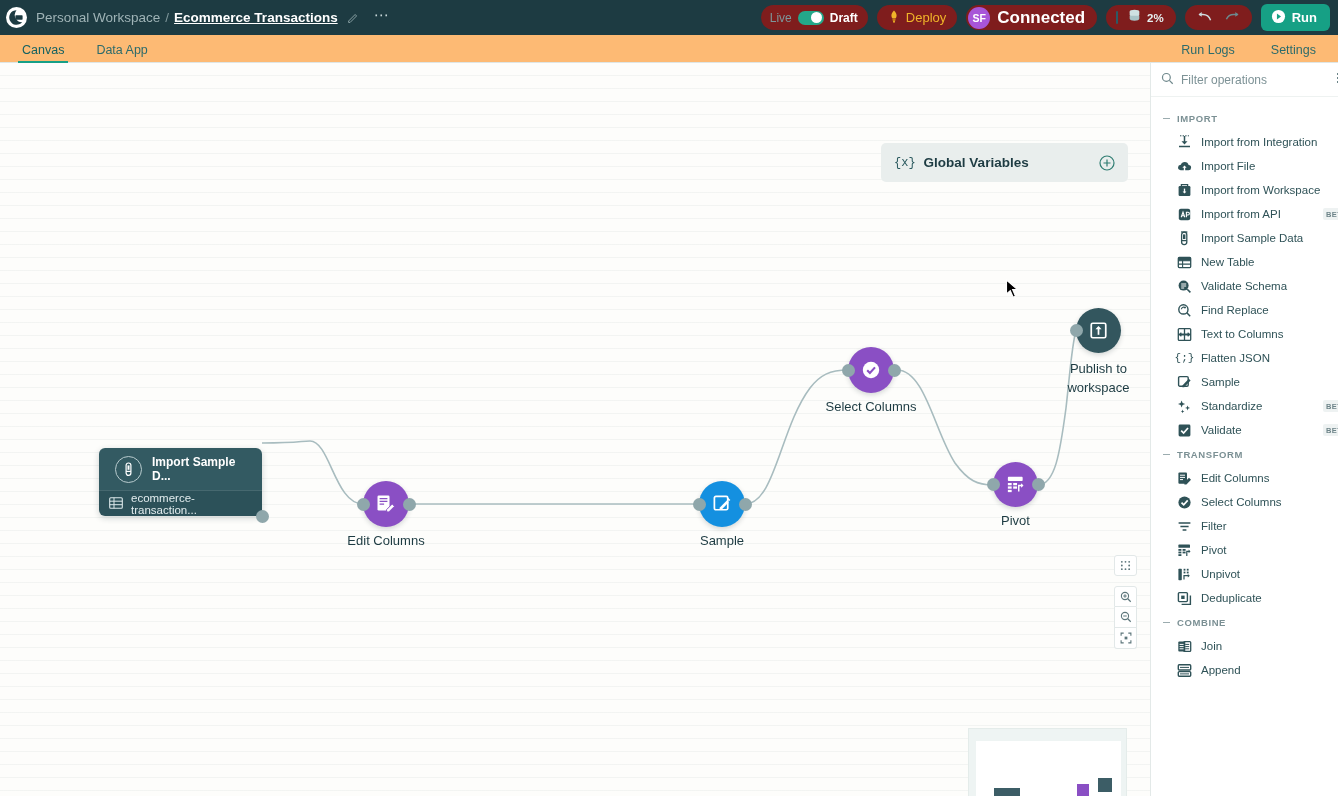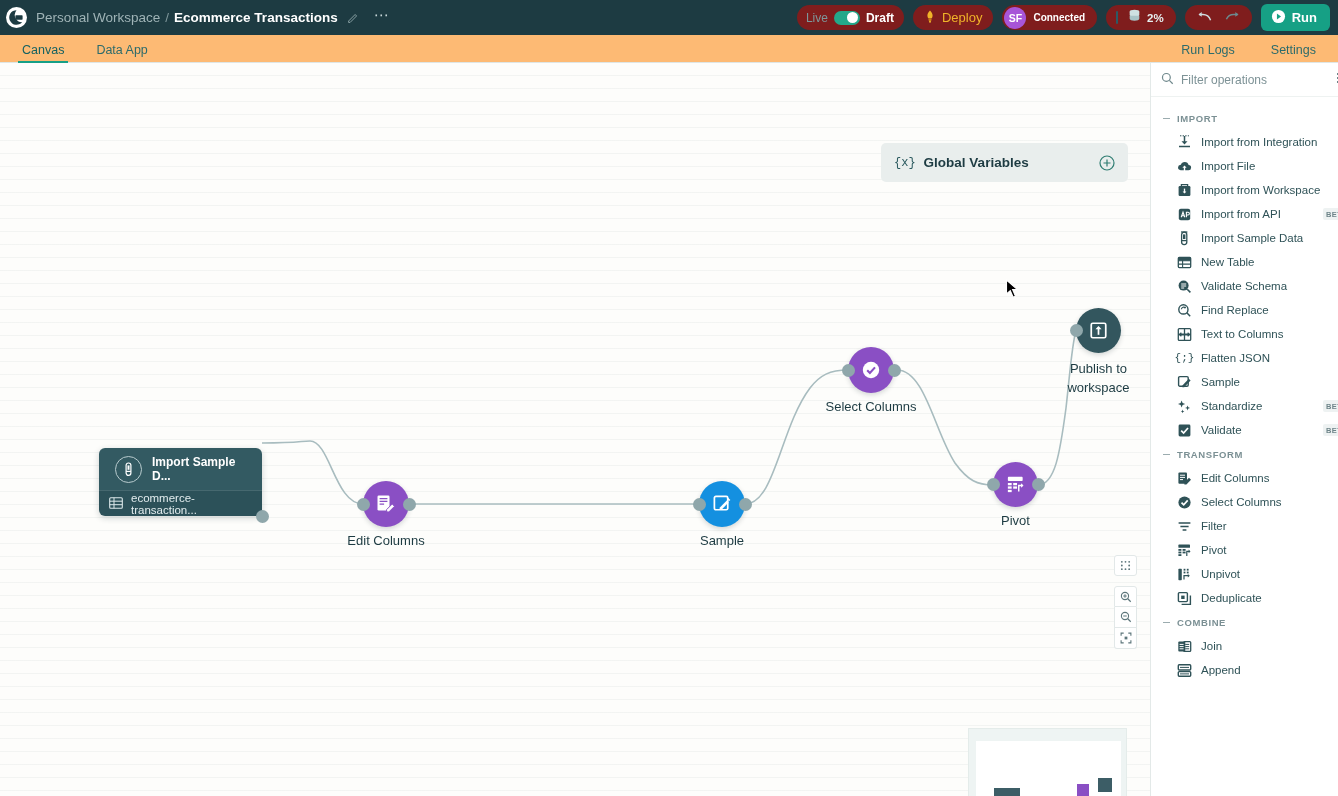--- a/index.html
+++ b/index.html
@@ -19,21 +19,21 @@
   }
   .logo {
     width: 21px; height: 21px; border-radius: 50%;
     background: #ffffff; position: relative; flex: none; margin-right: 9px;
     display: flex; align-items: center; justify-content: center;
   }
   .logo svg { display: block; }
   .breadcrumb { display: flex; align-items: center; gap: 0px; font-size: 13.5px; }
   .bc-ws { color: #9fb3b6; }
   .bc-sep { color: #7f979b; margin: 0 5px; }
-  .bc-proj { color: #ffffff; font-weight: bold; }
+  .bc-proj { color: #ffffff; font-weight: bold; text-decoration: underline; }
   .bc-edit { margin-left: 9px; color: #8aa1a5; width: 13px; height: 13px; display:block; }
   .bc-dots { margin-left: 14px; color: #c8d6d8; font-size: 15px; letter-spacing: 1.4px; line-height: 8px; padding-bottom:6px;}
 
   .topright { margin-left: auto; display: flex; align-items: center; gap: 9px; }
   .pill {
     height: 25px; border-radius: 13px; background: #7f1d1d;
     display: flex; align-items: center; padding: 0 11px; gap: 7px;
     font-size: 12px; color: #d6e3e5;
   }
   .pill.live { gap: 6px; padding: 0 10px 0 9px; }
@@ -50,21 +50,21 @@
 
   .pill.deploy { color: #f0b429; font-size: 13px; gap: 6px; }
   .pill.deploy .dicon { font-size: 12px; }
 
   .pill.conn { padding-left: 2px; padding-right: 12px; gap: 7px; }
   .sf-badge {
     width: 22px; height: 22px; border-radius: 50%; background: #a855d8;
     color: #fff; font-size: 10.5px; font-weight: bold;
     display: flex; align-items: center; justify-content: center; flex: none;
   }
-  .conn-label { color: #ffffff; font-weight: bold; font-size: 10px; }
+  .conn-label { color: #ffffff; font-weight: bold; font-size: 17px; }
 
   .pill.storage { gap: 6px; padding: 0 12px 0 10px; }
   .storage .num { color: #e6eff0; font-size: 11.5px; font-weight: bold; }
   .storage-wrap { display:flex; align-items:center; }
   .storage-tick { width:2px; height:13px; background:#2d5a64; margin-right:4px; border-radius:1px;}
 
   .pill.undo { gap: 13px; padding: 0 12px; }
   .pill.undo span { color: #cfdde0; }
   .pill.undo .redo { color: #6d8a8f; }
 

